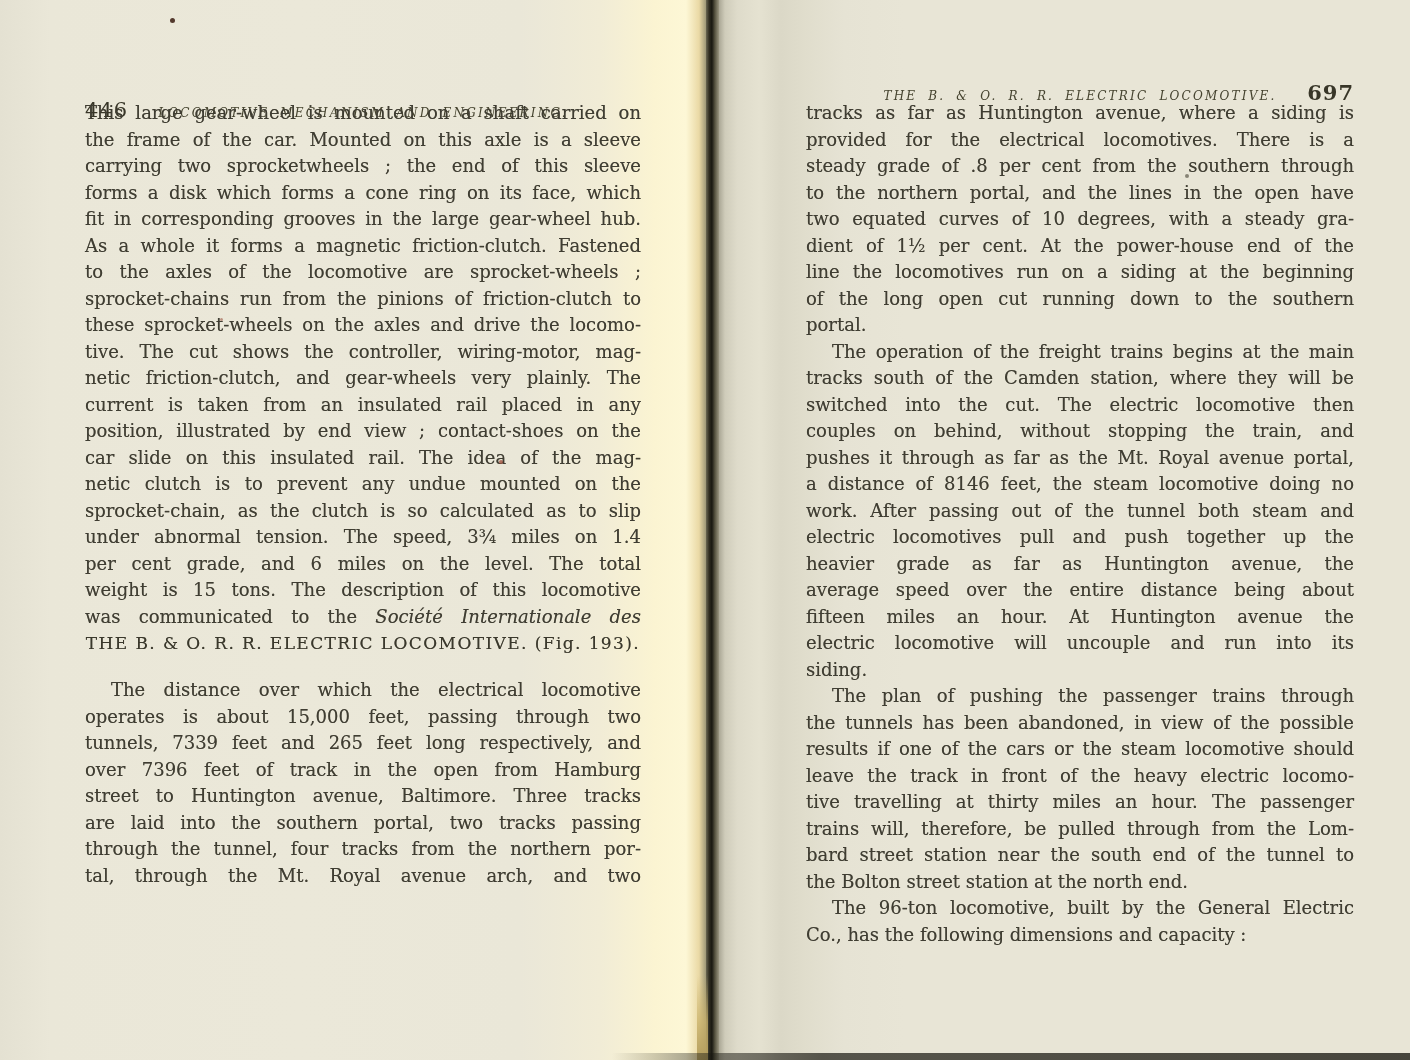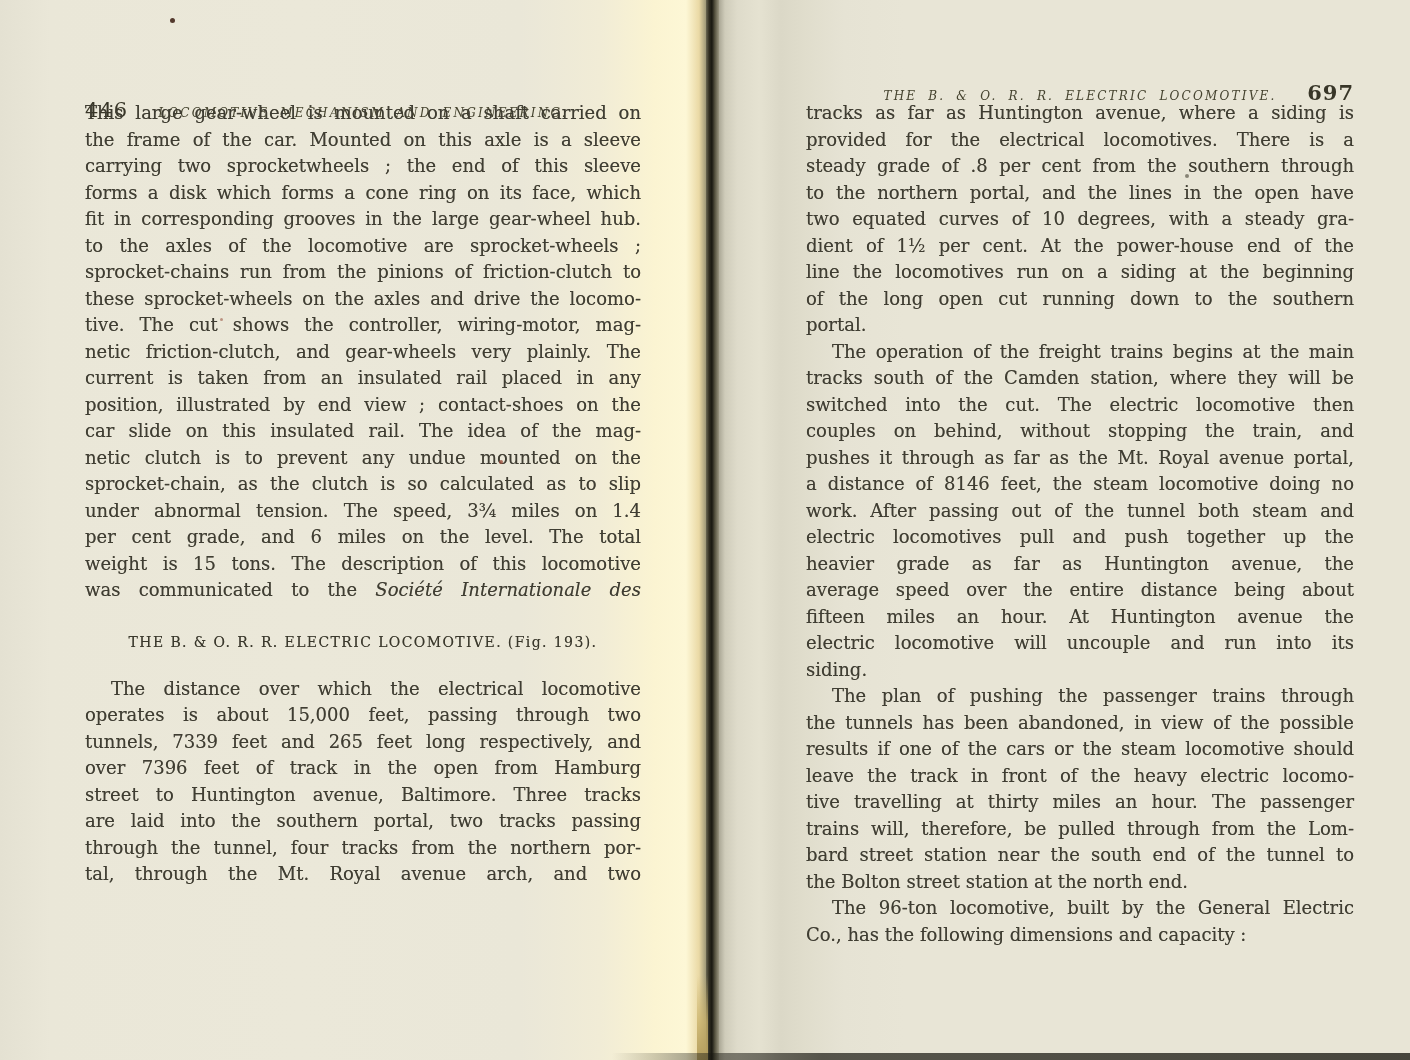--- a/index.html
+++ b/index.html
@@ -56,22 +56,22 @@
   .body-col{position:absolute;font-size:18px;}
   .body-left{left:85px;top:100px;width:556px;}
   .body-right{left:806px;top:100px;width:548px;}
   .line{
     line-height:26.5px;text-align:justify;text-align-last:justify;
     text-shadow:0 0 .4px rgba(63,61,50,.55);
   }
   .line.last{text-align-last:left;}
   .line.indent{text-indent:26px;}
   .section-heading{
-    margin-top:25px;margin-bottom:21px;text-align:center;
-    font-size:14px;letter-spacing:1.4px;line-height:26px;white-space:nowrap;
+    margin-bottom:21px;text-align:center;
+    font-size:17px;letter-spacing:1.4px;line-height:26px;white-space:nowrap;
     color:#3a382c;text-shadow:0 0 .4px rgba(58,56,44,.55);
   }
 
   
   .speck{position:absolute;border-radius:50%;}
   .speck-1{left:170px;top:18px;width:5px;height:5px;background:#53392d;}
   .speck-2{left:499px;top:460px;width:4px;height:4px;background:#a05240;opacity:.8;}
   .speck-3{left:1185px;top:174px;width:4px;height:4px;background:#6e6a5c;opacity:.8;}
   .speck-4{left:220px;top:318px;width:3px;height:3px;background:#9c5a48;opacity:.6;}
 </style>
@@ -97,20 +97,21 @@
     <span class="page-number">697</span>
   </div>
 
   <div class="body-col body-left">
       <div class="paragraph">
         <div class="line">This large gear-wheel is mounted on a shaft carried on</div>
         <div class="line">the frame of the car.  Mounted on this axle is a sleeve</div>
         <div class="line">carrying two sprocketwheels ; the end of this sleeve</div>
         <div class="line">forms a disk which forms a cone ring on its face, which</div>
         <div class="line">fit in corresponding grooves in the large gear-wheel hub.</div>
+        <div class="line">As a whole it forms a magnetic friction-clutch.  Fastened</div>
         <div class="line">to the axles of the locomotive are sprocket-wheels ;</div>
         <div class="line">sprocket-chains run from the pinions of friction-clutch to</div>
         <div class="line">these sprocket-wheels on the axles and drive the locomo-</div>
         <div class="line">tive.  The cut shows the controller, wiring-motor, mag-</div>
         <div class="line">netic friction-clutch, and gear-wheels very plainly.  The</div>
         <div class="line">current is taken from an insulated rail placed in any</div>
         <div class="line">position, illustrated by end view ; contact-shoes on the</div>
         <div class="line">car slide on this insulated rail.  The idea of the mag-</div>
         <div class="line">netic clutch is to prevent any undue mounted on the</div>
         <div class="line">sprocket-chain, as the clutch is so calculated as to slip</div>

